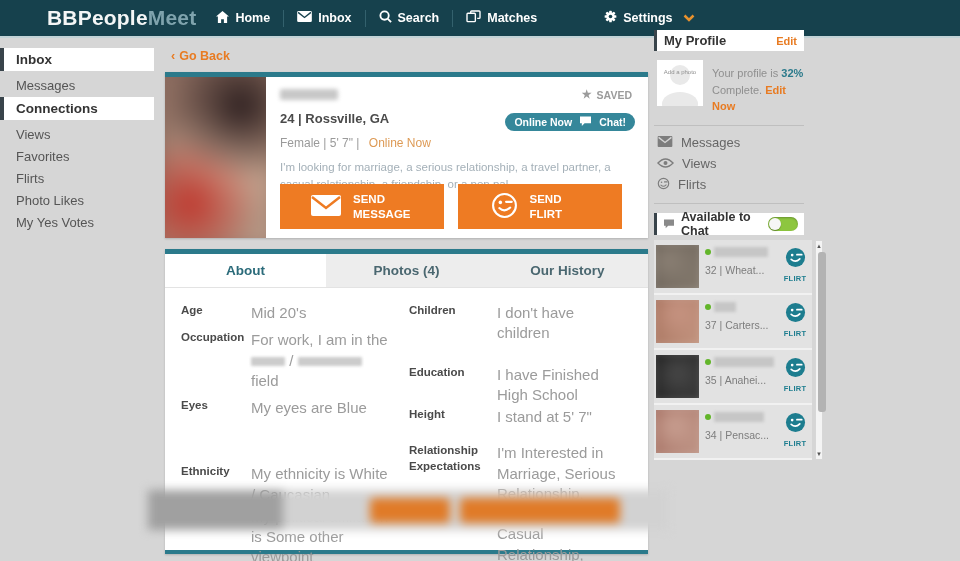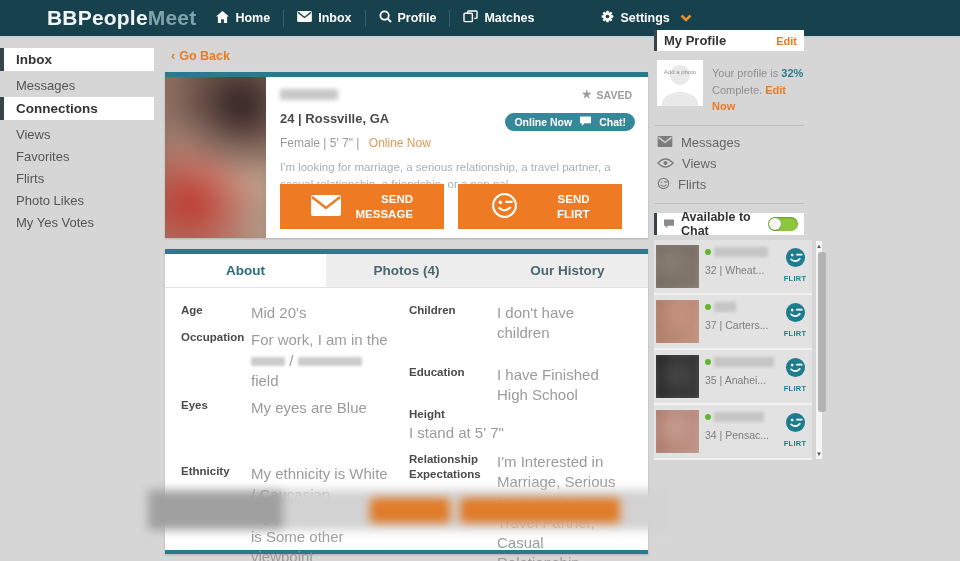--- a/index.html
+++ b/index.html
@@ -38,21 +38,21 @@
         linear-gradient(135deg, #8a6a5e 0%, #a98876 60%, #b79a88 100%); }
   .c1body { flex:1; padding:9px 14px; position:relative; }
   .nameblur { width:58px; height:11px; background:#c8c8c8; border-radius:2px; filter:blur(2px); margin:3px 0 11px; }
   .ageloc { font-size:13px; font-weight:bold; color:#4a4a4a; margin-bottom:10px; }
   .meta { font-size:12px; color:#9a9a9a; margin-bottom:9px; }
   .meta .oninline { color:#dd9a55; margin-left:6px; }
   .desc { font-size:11.5px; color:#a4b0b8; line-height:1.45; width:354px; }
   .btnrow { position:absolute; left:14px; bottom:9px; display:flex; gap:14px; }
   .obtn { width:164px; height:45px; background:#ee7b23; color:#fff; border:none; display:flex;
           align-items:center; justify-content:center; gap:12px; cursor:pointer; }
-  .obtn .lbl { font-size:11.5px; font-weight:bold; line-height:1.3; width:60px; text-align:right; }
+  .obtn .lbl { font-size:11.5px; font-weight:bold; line-height:1.3; width:60px; text-align:left; }
   .saved { position:absolute; top:11px; right:16px; color:#9b9b9b; font-size:10.5px; font-weight:bold;
            display:flex; gap:5px; align-items:center; }
   .saved .stg { font-size:11px; }
   .ocpill { position:absolute; top:36px; right:13px; background:#35879a; border-radius:10px; height:18px;
             display:flex; align-items:center; gap:7px; padding:0 9px; color:#fff; font-size:10.5px; font-weight:bold; cursor:pointer; }
 
   .card2 { margin-top:11px; background:#fff; border-top:5px solid #2b7a8b; border-bottom:4px solid #2b7a8b;
            position:relative; height:296px; box-shadow:0 1px 2px rgba(0,0,0,.18); }
   .tabs { display:flex; height:33px; background:#ededed; border-bottom:1px solid #e3e3e3; }
   .tab { flex:1; display:flex; align-items:center; justify-content:center; font-size:13.5px; font-weight:bold;
@@ -136,21 +136,21 @@
             <path d="M1 1.5 L8 7 L15 1.5" stroke="#16414d" stroke-width="1.5" fill="none"></path>
           </svg></span>
       <span>Inbox</span>
     </div>
     <div class="nav-sep"></div>
     <div class="nav-item">
       <span><svg width="13" height="13" viewBox="0 0 14 14" fill="none" stroke="#fff" stroke-width="2">
             <circle cx="6" cy="6" r="4.5"></circle>
             <path d="M9.5 9.5 L13 13"></path>
           </svg></span>
-      <span>Profile</span>
+      <span>Search</span>
     </div>
     <div class="nav-sep"></div>
     <div class="nav-item">
       <span><svg width="15" height="13" viewBox="0 0 16 14" fill="none" stroke="#fff" stroke-width="1.5">
             <rect x="1" y="3.5" width="9" height="9" rx="1"></rect>
             <path d="M5 3.5 V2 a1 1 0 0 1 1 -1 h8 a1 1 0 0 1 1 1 v6 a1 1 0 0 1 -1 1 h-2"></path>
           </svg></span>
       <span>Matches</span>
     </div>
     <div class="nav-item nav-settings">
@@ -271,21 +271,21 @@
         </div>
         <div class="colR">
           <div class="arow" style="margin-bottom:21px;">
             <div class="albl">Children</div>
             <div class="aval">I don't have children</div>
           </div>
           <div class="arow" style="margin-bottom:2px;">
             <div class="albl">Education</div>
             <div class="aval">I have Finished High School</div>
           </div>
-          <div class="arow" style="margin-bottom:9px;flex-direction:column;">
+          <div class="arow" style="margin-bottom:16px;">
             <div class="albl">Height</div>
             <div class="aval">I stand at 5' 7"</div>
           </div>
           <div class="arow" style="margin-bottom:2px;">
             <div class="albl">Relationship Expectations</div>
             <div class="aval">I'm Interested in Marriage, Serious Relationship, Travel Partner, Casual Relationship, Friendship, Pen Pal</div>
           </div>
           <div class="arow" style="margin-bottom:14px;">
             <div class="albl">Marital Status</div>
             <div class="aval">I've never been married</div>

